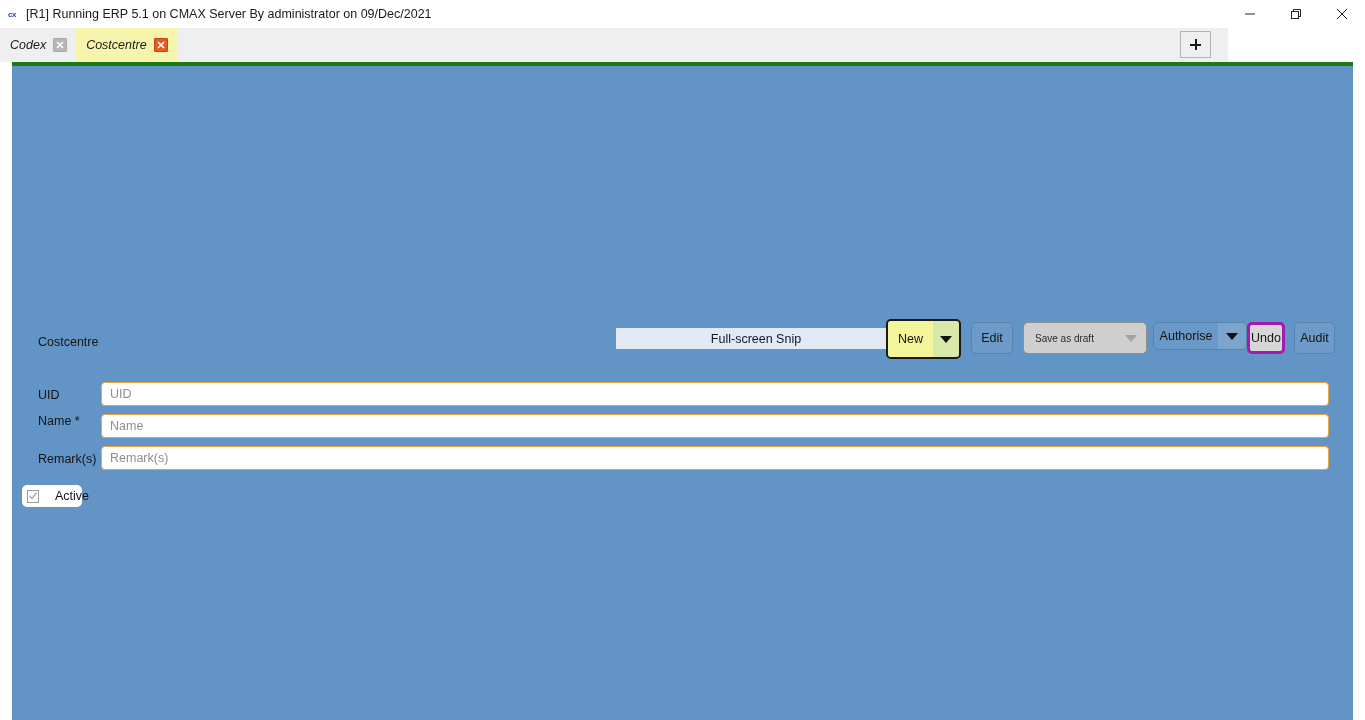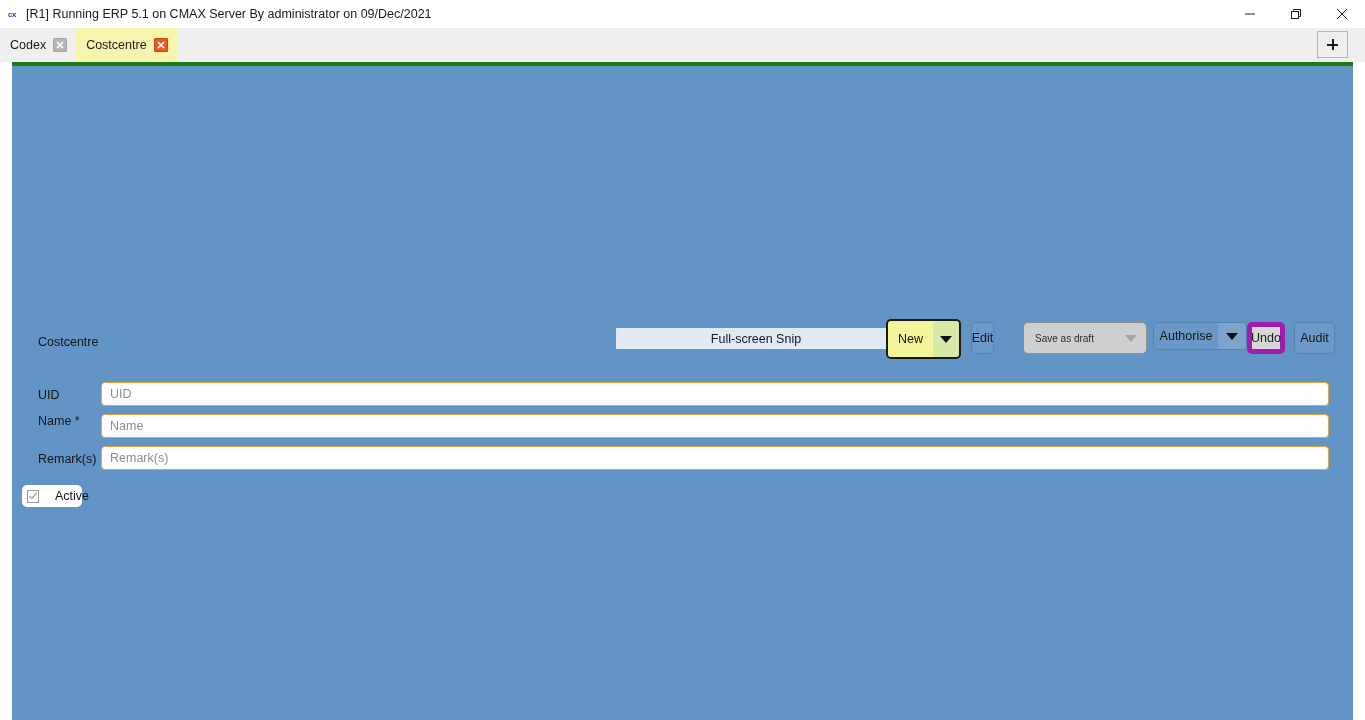--- a/index.html
+++ b/index.html
@@ -38,22 +38,23 @@
   .winbtn {
     width: 46px; height: 28px;
     display: flex; align-items: center; justify-content: center;
     color: #202020;
   }
   .winbtn svg { display: block; }
 
   
   .tabstrip {
     position: absolute; left: 0; top: 28px;
-    width: 1365px; height: 34px;
+    width: 1228px; height: 34px;
     background: #efeff0;
+    font-style: italic;
   }
   .tabs {
     position: absolute; left: 0; top: 0;
     height: 34px;
     display: flex; align-items: stretch;
   }
   .tab {
     display: flex; align-items: center;
     padding: 0 9px 0 10px;
     height: 34px;
@@ -168,21 +169,21 @@
     font-size: 12.5px;
     color: #141414;
     white-space: nowrap;
   }
   .btn-ghost {
     background: rgba(255,255,255,0.06);
     border: 1px solid #5b82ac;
   }
   .btn-grey {
     background: #d7d7d7;
-    border: 5px solid #a21caf;
+    border: 3px solid #a21caf;
     color: #1a1a1a;
   }
 
   
   .btn-new {
     position: absolute; left: 874px; top: 253px;
     width: 75px; height: 40px;
     border: 2px solid #1a1a1a;
     border-radius: 5px;
     display: flex; overflow: hidden;
@@ -204,21 +205,21 @@
     border-right: 6px solid transparent;
     border-top: 7px solid #101010;
   }
   .caret-faded {
     width: 0; height: 0;
     border-left: 6px solid transparent;
     border-right: 6px solid transparent;
     border-top: 7px solid #a3a3a3;
   }
 
-  .btn-edit { left: 959px; top: 256px; width: 23px; }
+  .btn-edit { left: 959px; top: 256px; width: 42px; }
 
   .btn-draft {
     position: absolute; left: 1011px; top: 256px;
     width: 124px; height: 32px;
     background: #cfcfcf;
     border: 1px solid #8f8f8f;
     border-radius: 5px;
     display: flex; align-items: center;
   }
   .btn-draft .lab {

